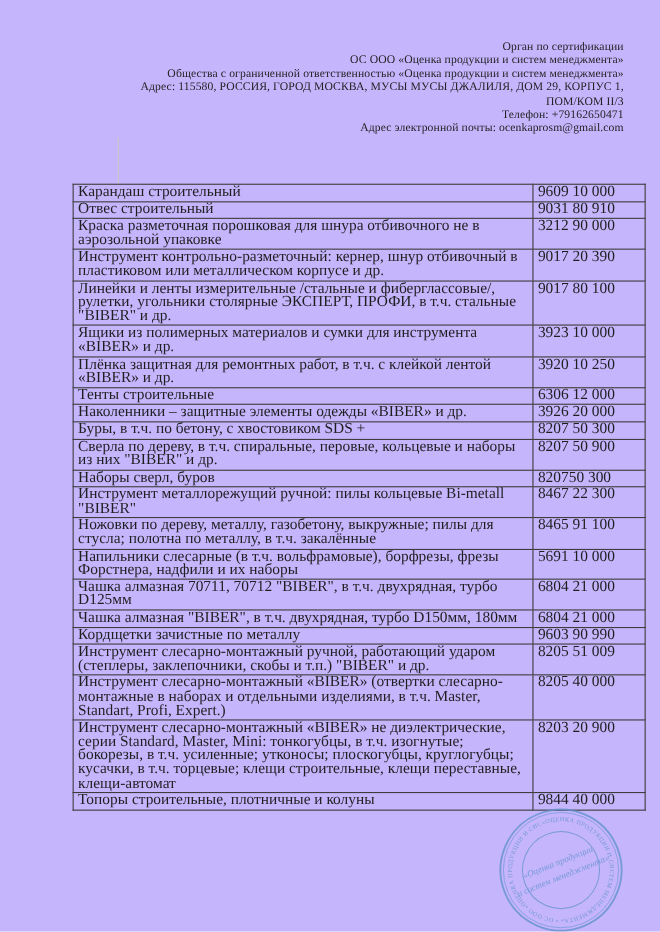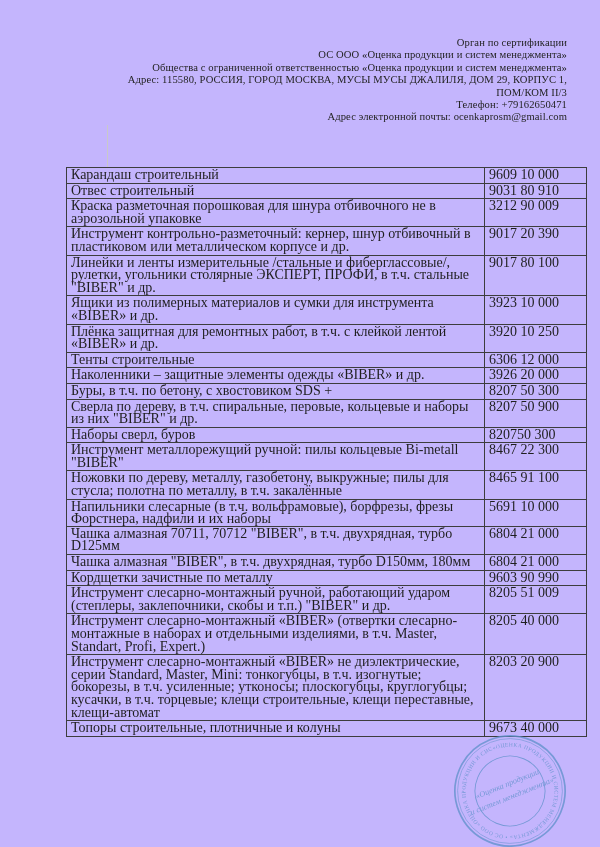--- a/index.html
+++ b/index.html
@@ -84,21 +84,21 @@
         <tr>
           <td class="cell-desc">Карандаш строительный</td>
           <td class="cell-code">9609 10 000</td>
         </tr>
         <tr>
           <td class="cell-desc">Отвес строительный</td>
           <td class="cell-code">9031 80 910</td>
         </tr>
         <tr>
           <td class="cell-desc">Краска разметочная порошковая для шнура отбивочного не в аэрозольной упаковке</td>
-          <td class="cell-code">3212 90 009</td>
+          <td class="cell-code">3212 90 000</td>
         </tr>
         <tr>
           <td class="cell-desc">Инструмент контрольно-разметочный: кернер, шнур отбивочный в пластиковом или металлическом корпусе и др.</td>
           <td class="cell-code">9017 20 390</td>
         </tr>
         <tr>
           <td class="cell-desc">Линейки и ленты измерительные /стальные и фиберглассовые/, рулетки, угольники столярные ЭКСПЕРТ, ПРОФИ, в т.ч. стальные "BIBER" и др.</td>
           <td class="cell-code">9017 80 100</td>
         </tr>
         <tr>
@@ -160,21 +160,21 @@
         <tr>
           <td class="cell-desc">Инструмент слесарно-монтажный «BIBER» (отвертки слесарно-монтажные в наборах и отдельными изделиями, в т.ч. Master, Standart, Profi, Expert.)</td>
           <td class="cell-code">8205 40 000</td>
         </tr>
         <tr>
           <td class="cell-desc">Инструмент слесарно-монтажный «BIBER» не диэлектрические, серии Standard, Master, Mini: тонкогубцы, в т.ч. изогнутые; бокорезы, в т.ч. усиленные; утконосы; плоскогубцы, круглогубцы; кусачки, в т.ч. торцевые; клещи строительные, клещи переставные, клещи-автомат</td>
           <td class="cell-code">8203 20 900</td>
         </tr>
         <tr>
           <td class="cell-desc">Топоры строительные, плотничные и колуны</td>
-          <td class="cell-code">9673 40 000</td>
+          <td class="cell-code">9844 40 000</td>
         </tr>
       </tbody>
   </table>
 
   <svg class="stamp" viewBox="0 0 156 156" xmlns="http://www.w3.org/2000/svg">
     <g transform="rotate(-22 78 78)" fill="none" stroke="#6292cc">
       <circle cx="78" cy="78" r="55" stroke-width="1.7"></circle>
       <circle cx="78" cy="78" r="52.4" stroke-width="0.6"></circle>
       <circle cx="78" cy="78" r="35" stroke-width="0.9"></circle>
       <defs>

